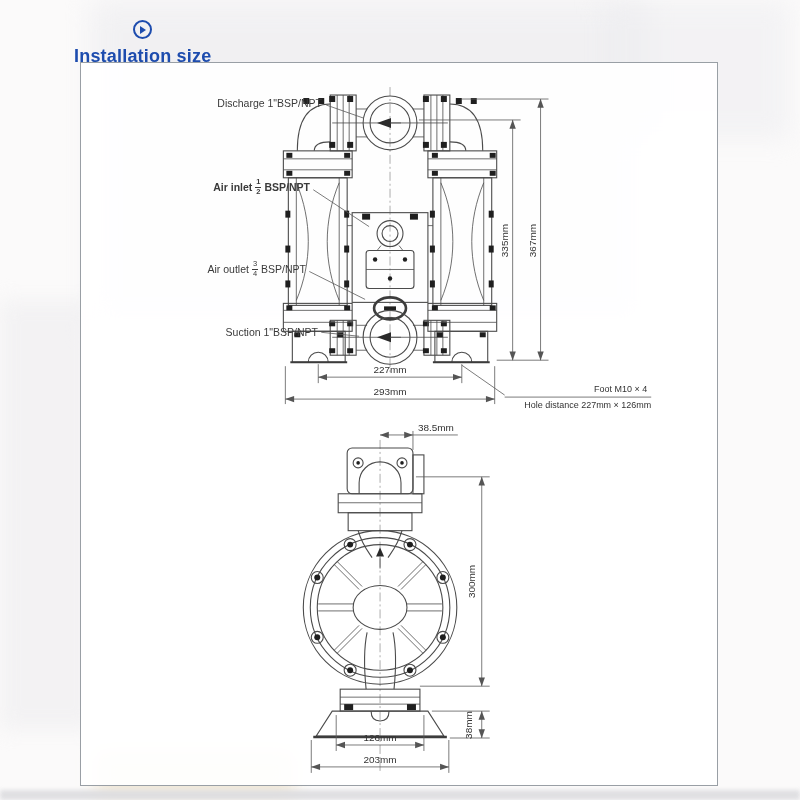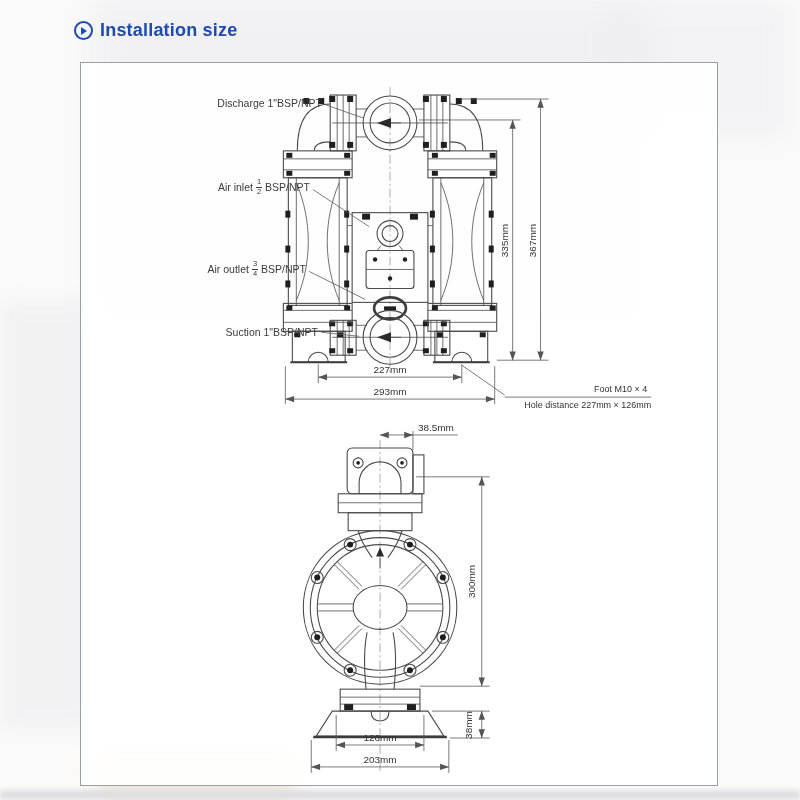--- a/index.html
+++ b/index.html
@@ -9,21 +9,21 @@
     background:#fbfafa;font-family:"Liberation Sans",sans-serif;
   }
   
   .ghost{position:absolute;pointer-events:none;}
   .g1{left:90px;top:0;width:560px;height:330px;background:#ebebee;opacity:.6;filter:blur(14px);}
   .g2{left:600px;top:0;width:190px;height:140px;background:#ededf0;opacity:.55;filter:blur(12px);}
   .g3{left:0;top:300px;width:95px;height:430px;background:#f0eff1;opacity:.7;filter:blur(10px);}
   .g4{left:95px;top:750px;width:200px;height:46px;background:#ece2cd;opacity:.8;filter:blur(9px);}
   .g5{left:0;top:790px;width:800px;height:10px;background:#dddde0;opacity:.9;filter:blur(2px);}
 
-  .header{position:absolute;left:74px;top:20px;display:flex;align-items:center;gap:7px;}
+  .header{position:absolute;left:74px;top:20px;display:flex;align-items:center;gap:7px;flex-direction:column;}
   .hicon{width:15px;height:15px;border:2.2px solid #1d4cae;border-radius:50%;position:relative;flex:0 0 auto;}
   .hicon:after{content:"";position:absolute;left:5px;top:3.5px;border-left:6px solid #1d4cae;
     border-top:4px solid transparent;border-bottom:4px solid transparent;}
   .htitle{color:#1d4cae;font-size:18px;font-weight:bold;letter-spacing:.2px;}
 
   .panel{
     position:absolute;left:80px;top:62px;width:638px;height:724px;
     background:rgba(255,255,255,.93);border:1px solid #999fa5;box-sizing:border-box;
   }
   .panel svg{position:absolute;left:0;top:0;width:100%;height:100%;}
@@ -295,21 +295,21 @@
       <path class="dim" d="M311,741 V774 M449,741 V774"></path>
       <line class="dim" x1="311" y1="768" x2="449" y2="768" marker-start="url(#ar)" marker-end="url(#ar)"></line>
       <text class="dtxt" x="380" y="764" text-anchor="middle">203mm</text>
     </g>
   </svg>
 
   <div class="port-label" style="right:395px;top:34px;">
     <span>Discharge 1"BSP/NPT</span>
   </div>
 
-  <div class="port-label" style="right:407px;top:115px;">
+  <div class="port-label" style="right:407px;top:115px;font-weight:bold;">
     <span>Air inlet</span>
     <span class="frac">
       <span class="num">1</span>
       <span class="den">2</span>
     </span>
     <span>BSP/NPT</span>
   </div>
 
   <div class="port-label" style="right:411px;top:197px;text-align:right;">
     <span>Air outlet</span>

